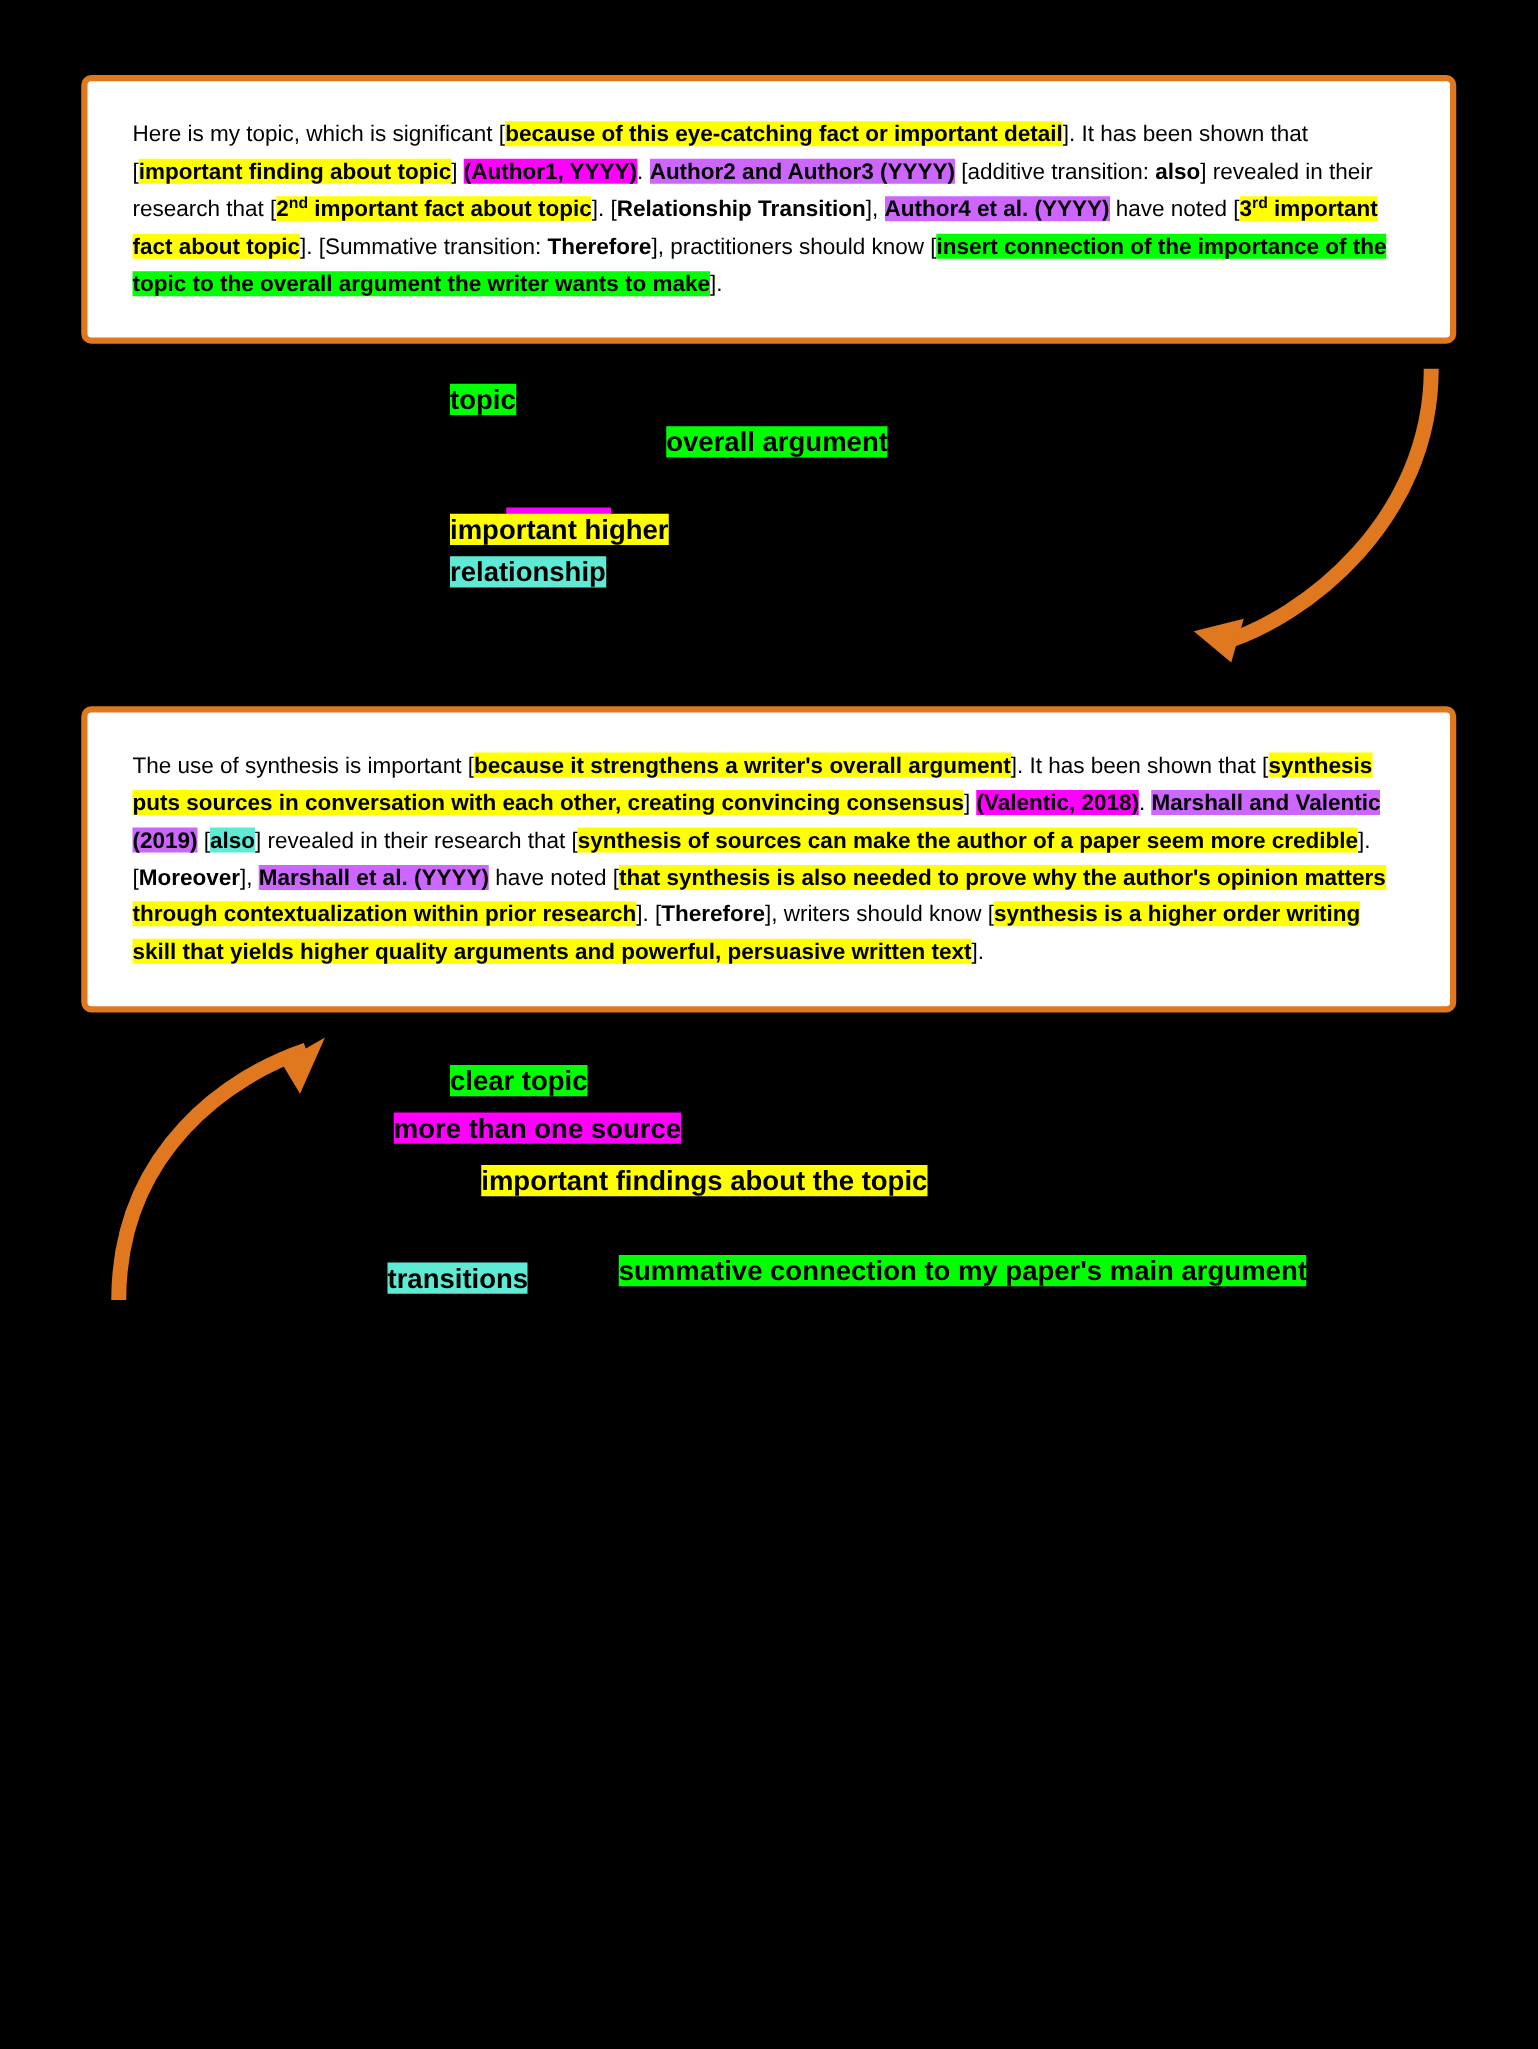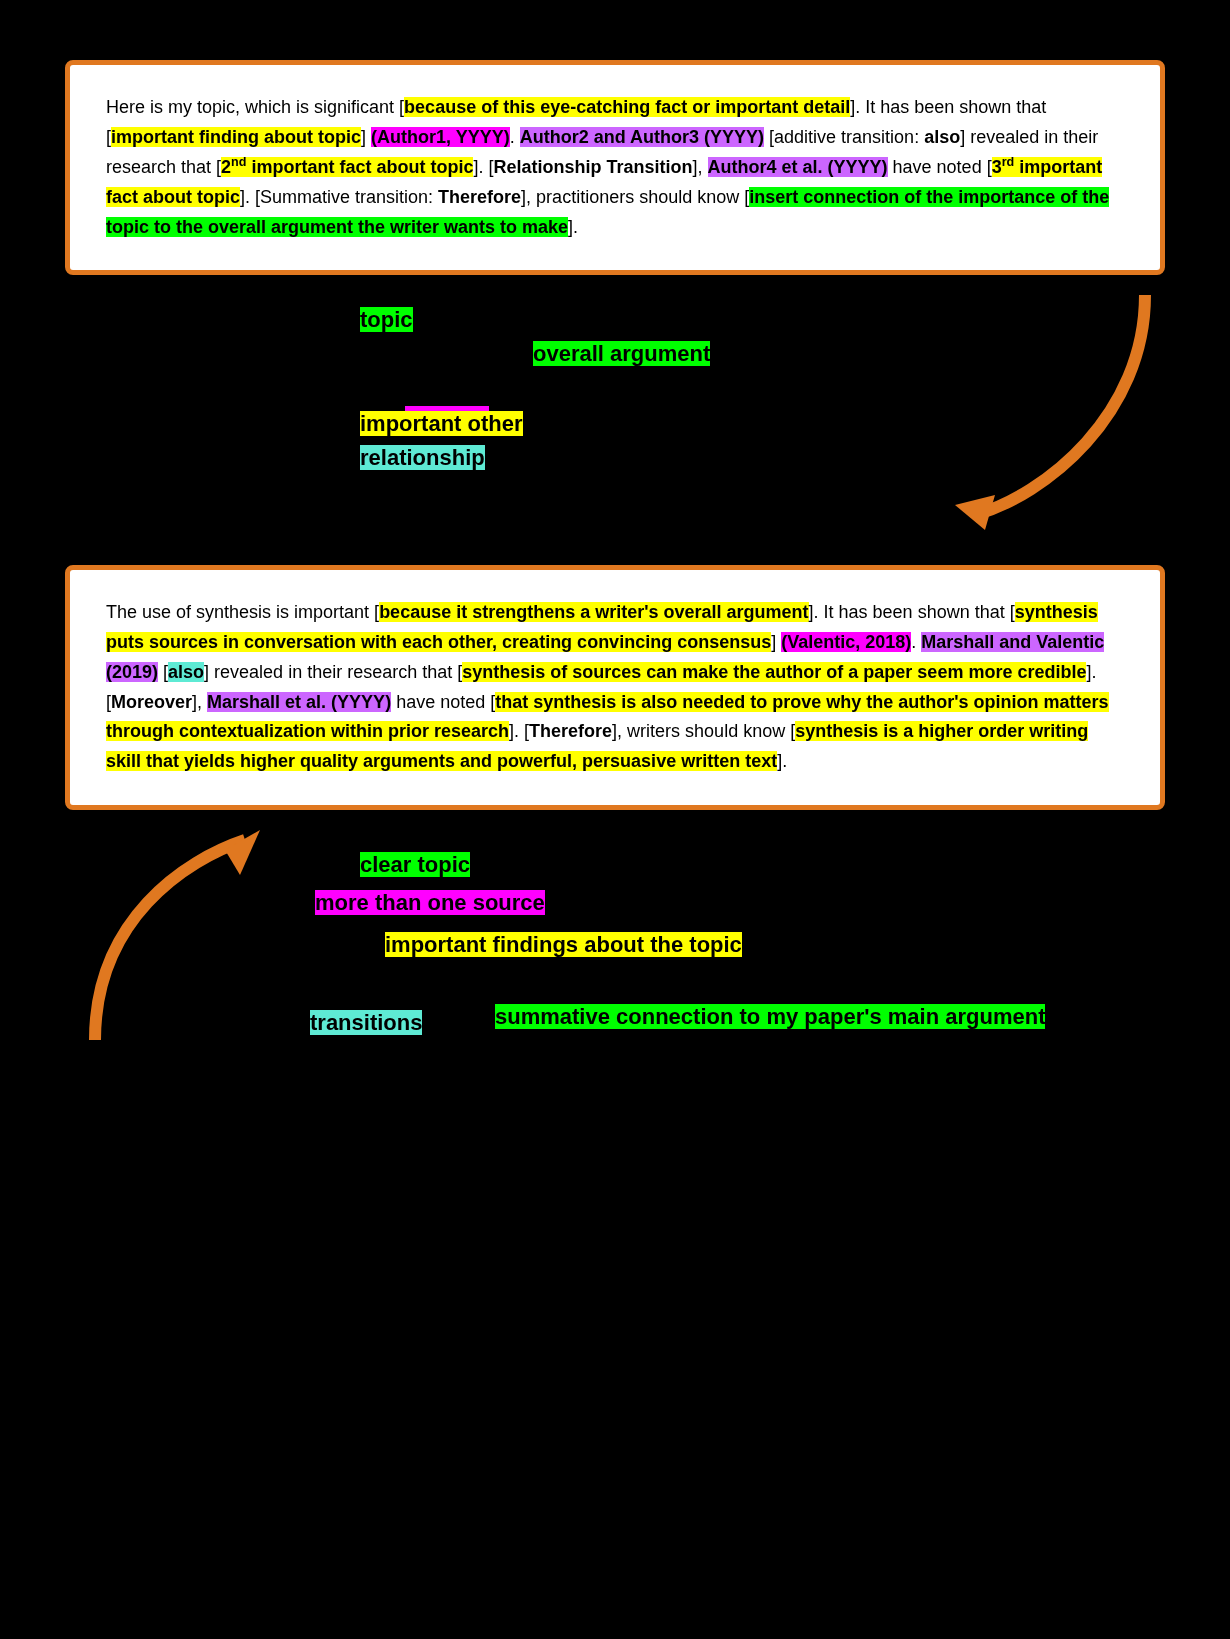--- a/index.html
+++ b/index.html
@@ -75,21 +75,21 @@
 
     <div style="position:absolute;left:468px;top:62px;">
       <span class="hl-green">overall argument</span>
     </div>
 
     <div style="position:absolute;left:340px;top:104px;margin-top:23px;">
       <span class="hl-magenta">sources</span>
     </div>
 
     <div style="position:absolute;left:295px;top:132px;">
-      <span class="hl-yellow">important other</span>
+      <span class="hl-yellow">important higher</span>
     </div>
 
     <div style="position:absolute;left:295px;top:166px;">
       <span class="hl-cyan">relationship</span>
     </div>
   </div>
 
   <div class="text-box" style="margin-top:10px;">
     <p>
       The use of synthesis is important [<span class="hl-yellow">because it strengthens a writer's overall argument</span>]. It has been shown that [<span class="hl-yellow">synthesis puts sources in conversation with each other, creating convincing consensus</span>] <span class="hl-magenta">(Valentic, 2018)</span>. <span class="hl-purple">Marshall and Valentic (2019)</span> [<span class="hl-cyan">also</span>] revealed in their research that [<span class="hl-yellow">synthesis of sources can make the author of a paper seem more credible</span>]. [<span class="bold">Moreover</span>], <span class="hl-purple">Marshall et al. (YYYY)</span> have noted [<span class="hl-yellow">that synthesis is also needed to prove why the author's opinion matters through contextualization within prior research</span>]. [<span class="bold">Therefore</span>], writers should know [<span class="hl-yellow">synthesis is a higher order writing skill that yields higher quality arguments and powerful, persuasive written text</span>].

